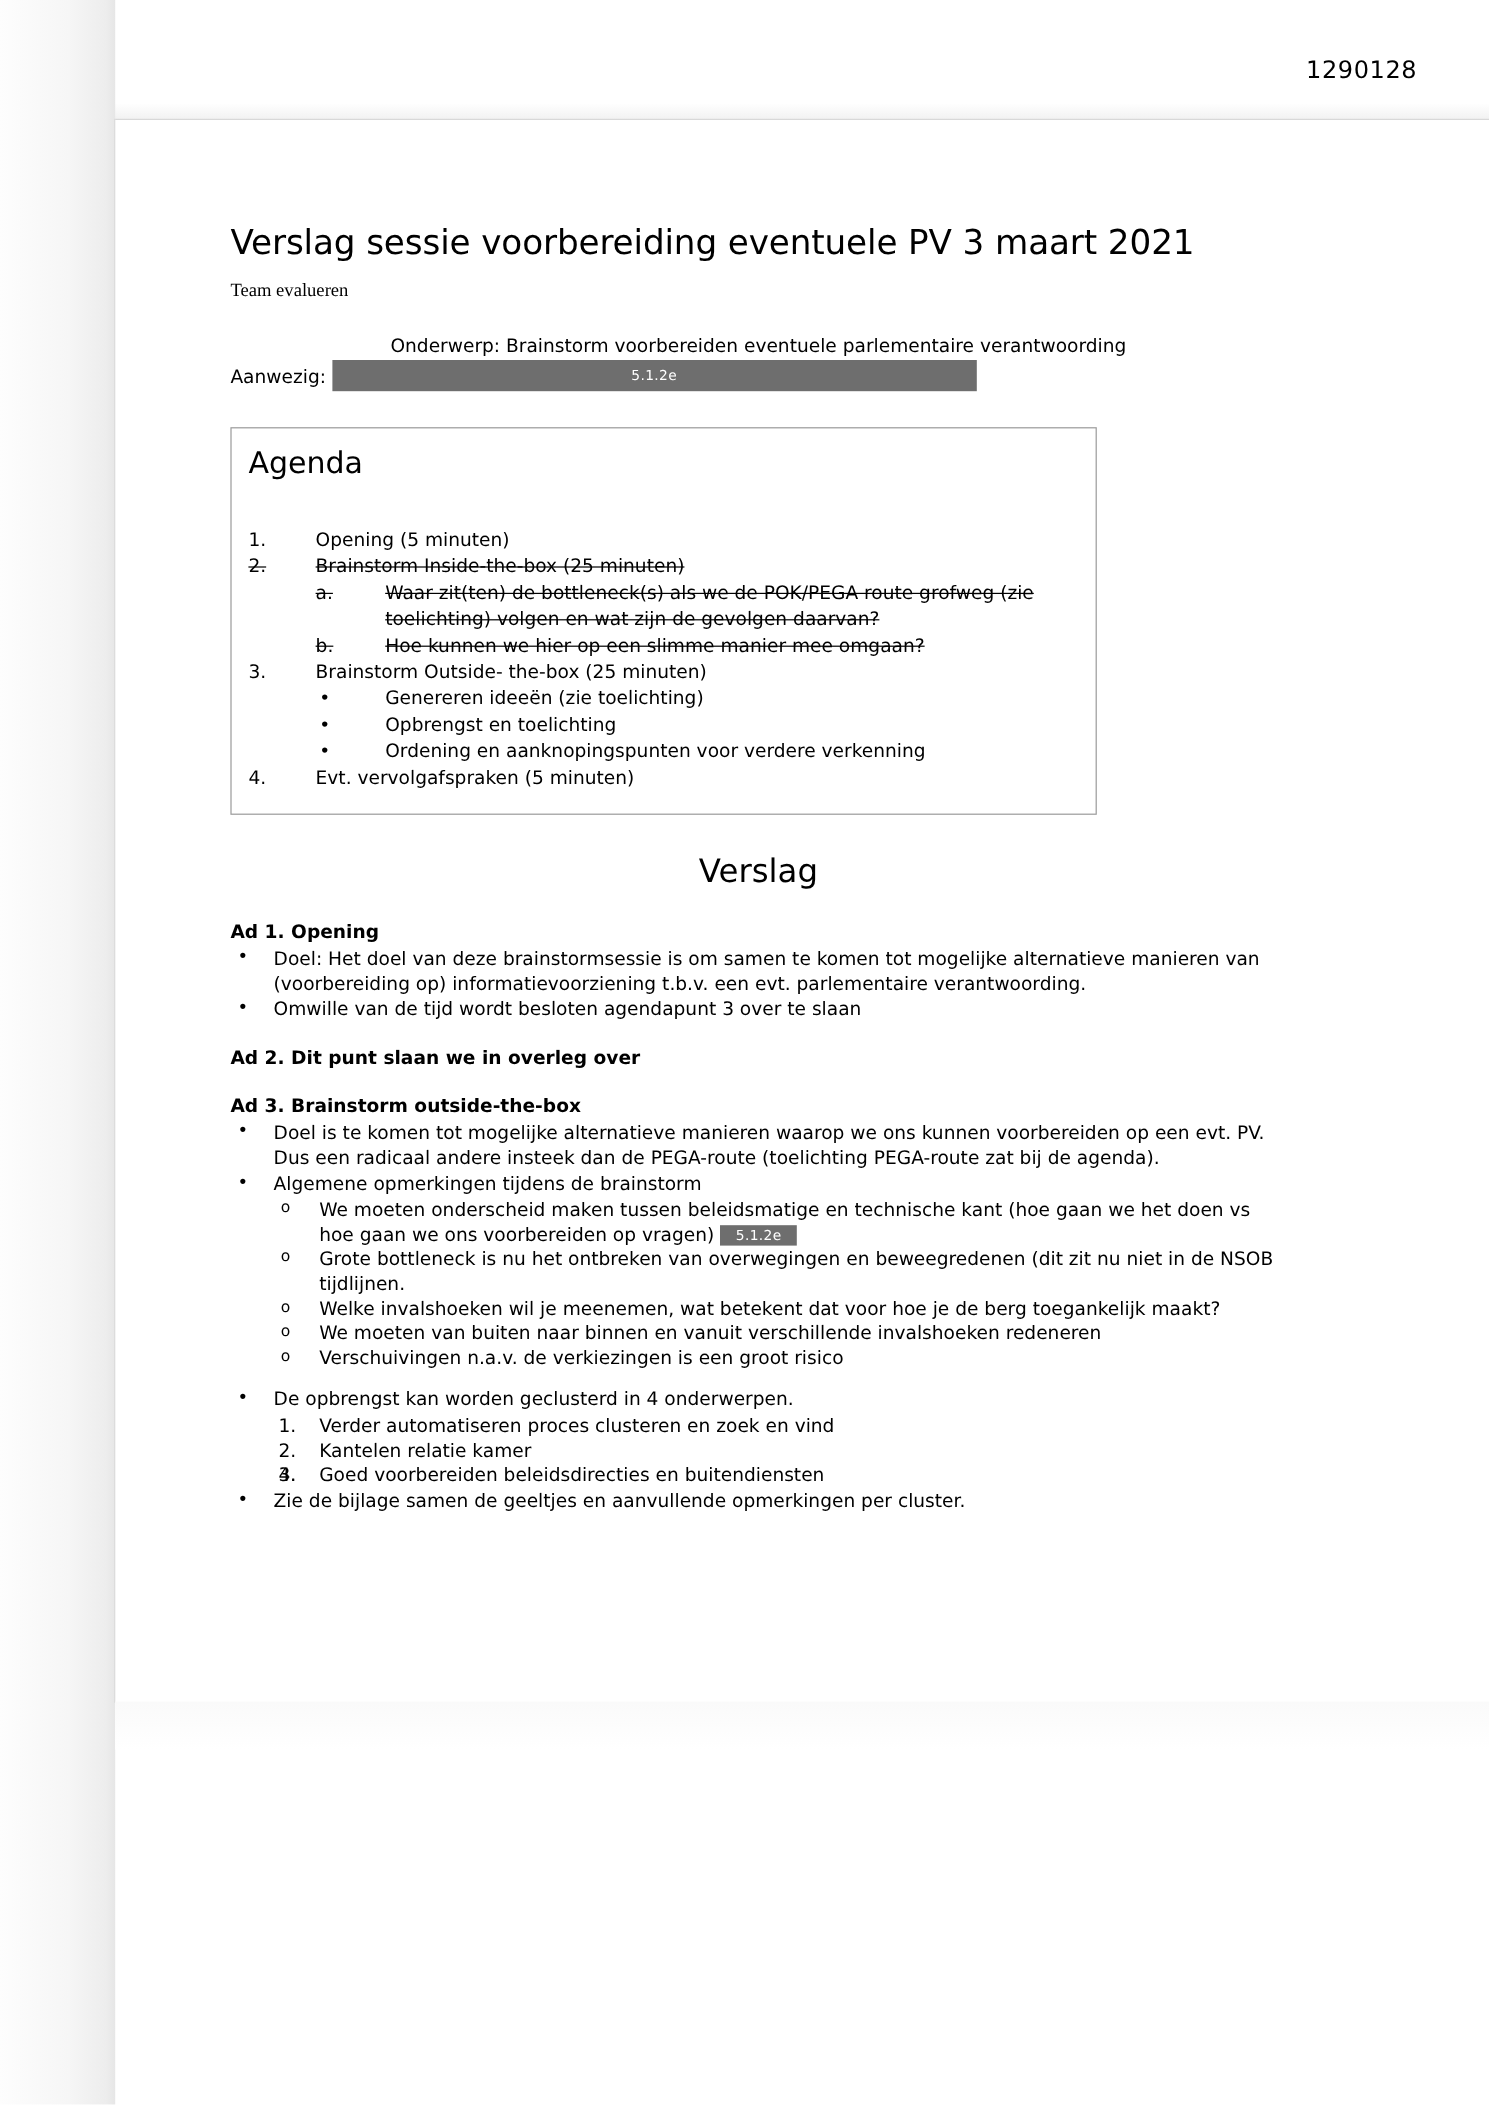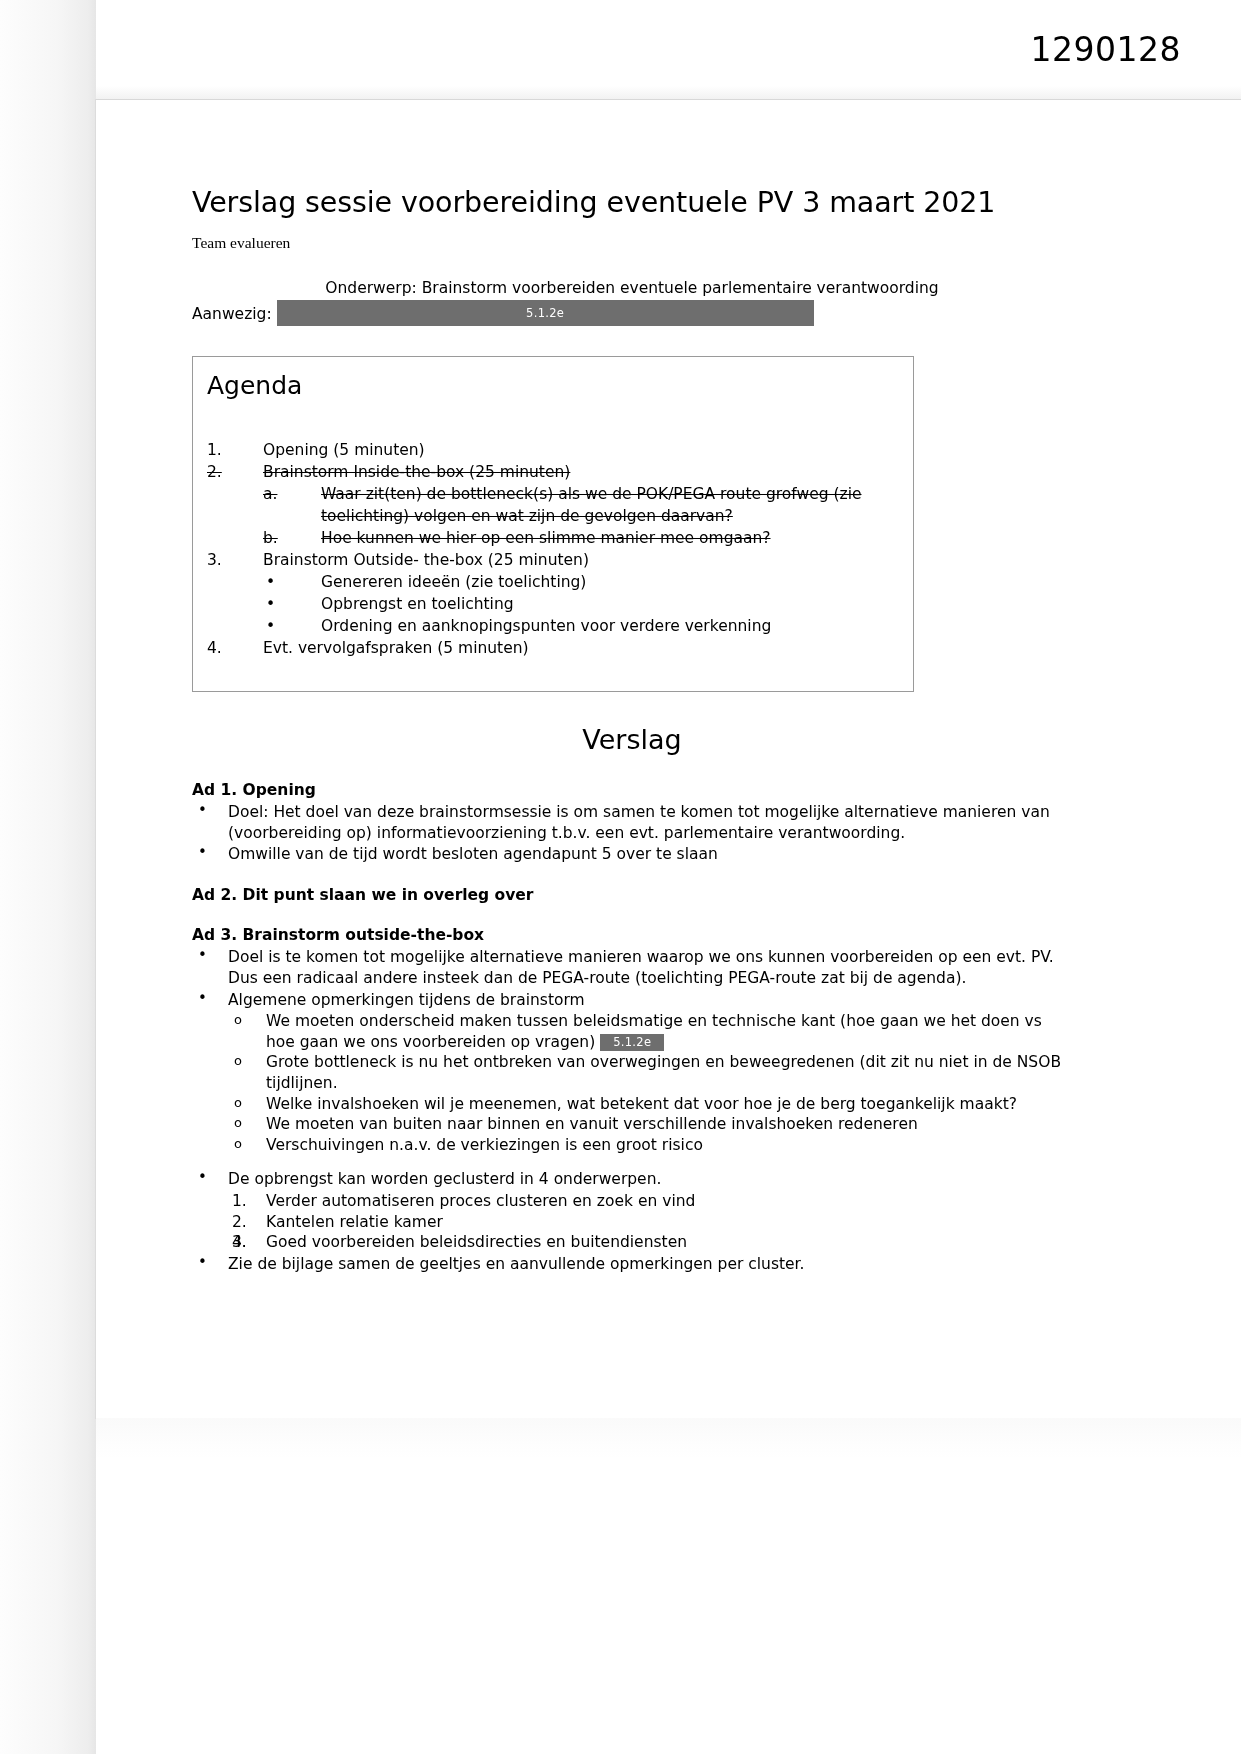--- a/index.html
+++ b/index.html
@@ -50,22 +50,22 @@
   .scan-bottom-shade {
     position: absolute;
     left: 96px; top: 1418px;
     width: 1145px; height: 40px;
     background: linear-gradient(180deg, #fafafa 0%, #ffffff 100%);
   }
 
   .doc-number {
     position: absolute;
     right: 60px;
-    top: 30px;
-    font-size: 33px;
+    top: 46px;
+    font-size: 20px;
     letter-spacing: 0.5px;
     font-family: "DejaVu Sans", "Liberation Sans", sans-serif;
   }
 
   .content {
     position: absolute;
     left: 192px;
     top: 186px;
     width: 880px;
   }
@@ -113,21 +113,21 @@
     margin-left: 5px;
     letter-spacing: 0.3px;
   }
 
   
   .agenda-box {
     margin-top: 30px;
     border: 1px solid #9a9a9a;
     width: 722px;
     box-sizing: border-box;
-    padding: 14px 0 32px 0;
+    padding: 14px 0 19px 0;
     min-height: 318px;
   }
   .agenda-heading {
     font-size: 25px;
     font-weight: 400;
     margin: 0 0 38px 14px;
     line-height: 1.2;
   }
   ol.agenda-list {
     list-style: none;
@@ -347,21 +347,21 @@
 
     <div class="ad-block">
       <div class="ad-heading">Ad 1. Opening</div>
       <ul class="lvl1">
         <li>
           <span class="dot">•</span>
           <span>Doel: Het doel van deze brainstormsessie is om samen te komen tot mogelijke alternatieve manieren van (voorbereiding op) informatievoorziening t.b.v. een evt. parlementaire verantwoording.</span>
         </li>
         <li>
           <span class="dot">•</span>
-          <span>Omwille van de tijd wordt besloten agendapunt 5 over te slaan</span>
+          <span>Omwille van de tijd wordt besloten agendapunt 3 over te slaan</span>
         </li>
       </ul>
     </div>
 
     <div class="ad-block">
       <div class="ad-heading">Ad 2. Dit punt slaan we in overleg over</div>
     </div>
 
     <div class="ad-block">
       <div class="ad-heading">Ad 3. Brainstorm outside-the-box</div>

